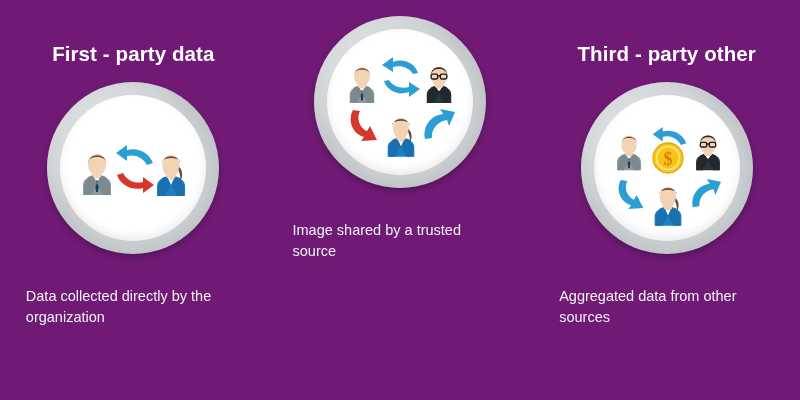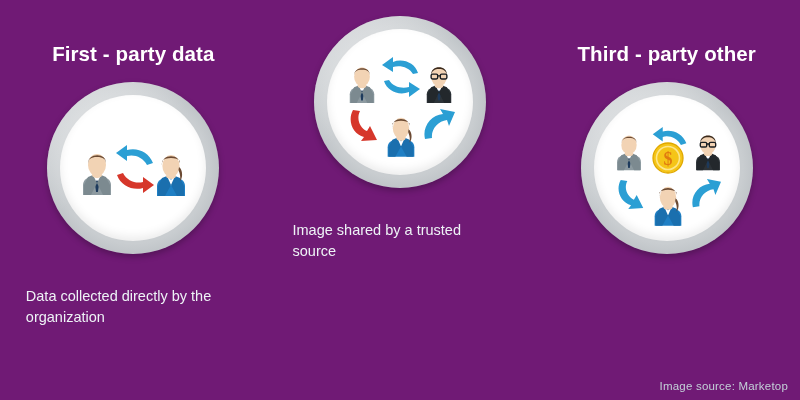--- a/index.html
+++ b/index.html
@@ -320,18 +320,18 @@
             <span class="icon" style="left:77%; top:68%;">
               <svg width="30" height="32" viewBox="0 0 32 34">
                 <path d="M2 31 C-1 19 8 7 20 6 L17 1 L32 4 L26 18 L24 12 C15 13 8 21 9 30 Z" fill="#2b9fd4"></path>
               </svg>
             </span>
 
           </div>
         </div>
       </div>
 
+      <div class="caption">Aggregated data from other sources</div>
     </div>
 
   </div>
 
-  <div class="source">Image source: Marketop</div>
 </div>
 
 </body></html>

